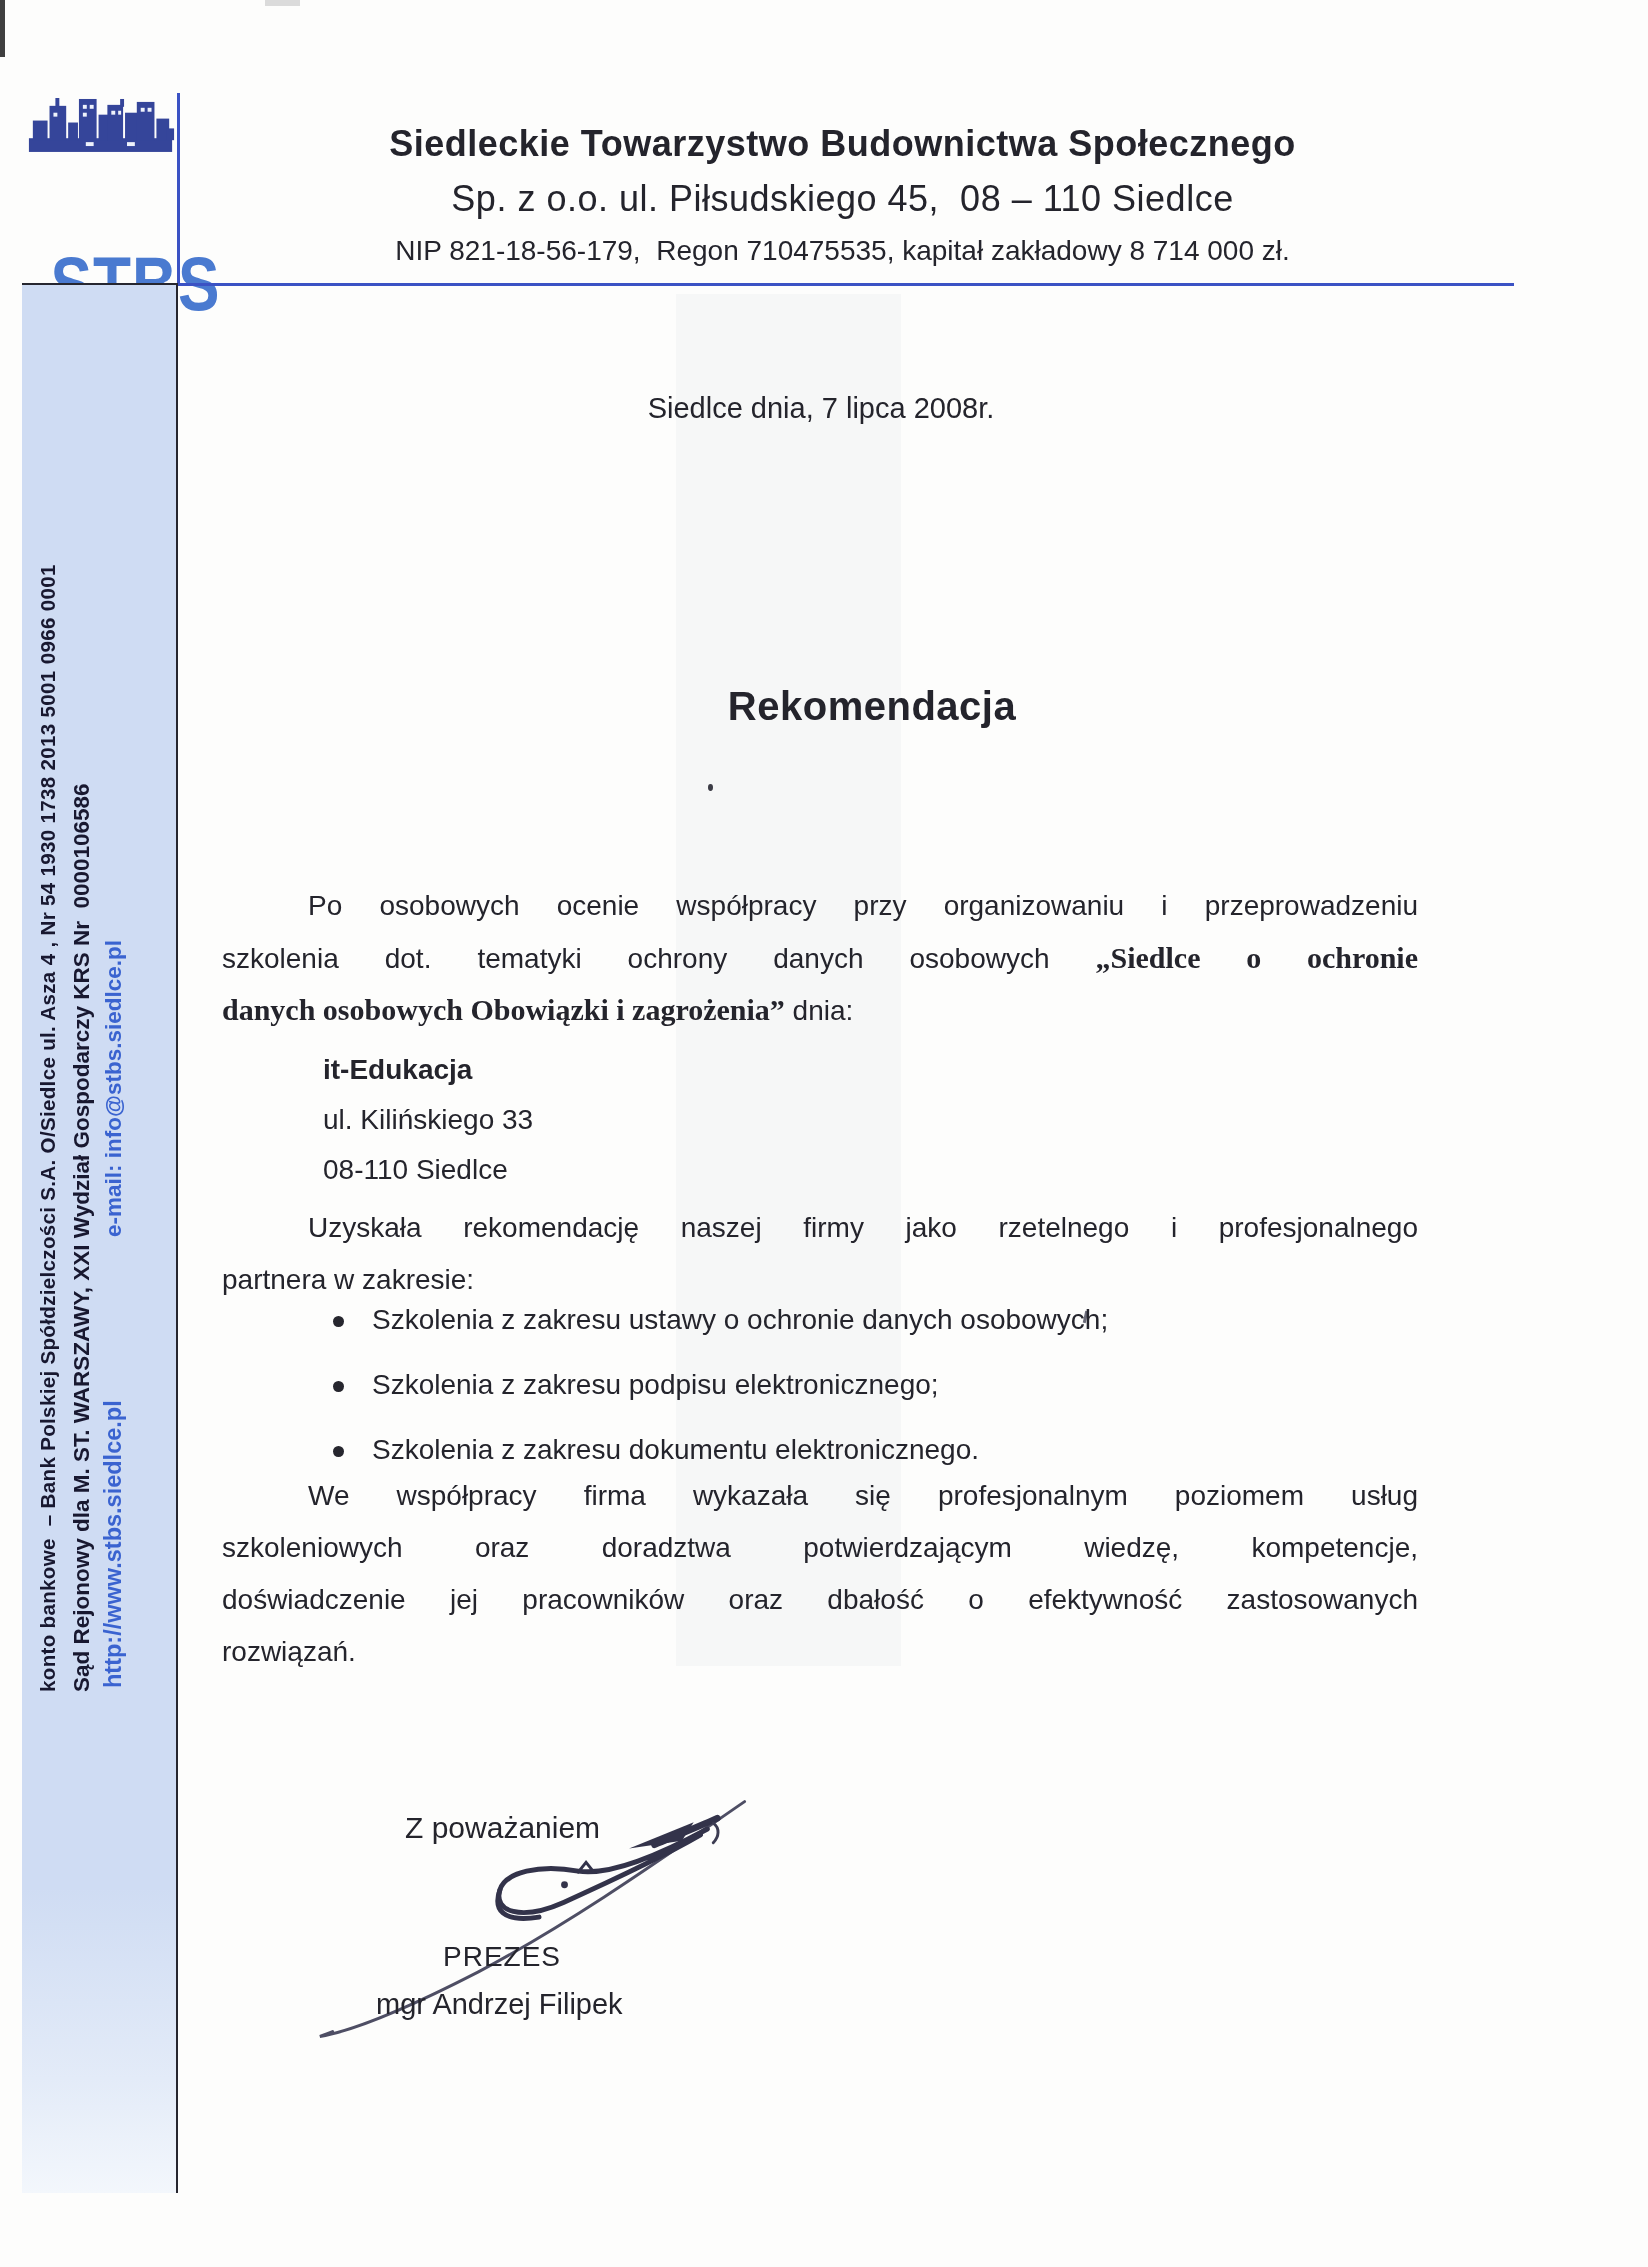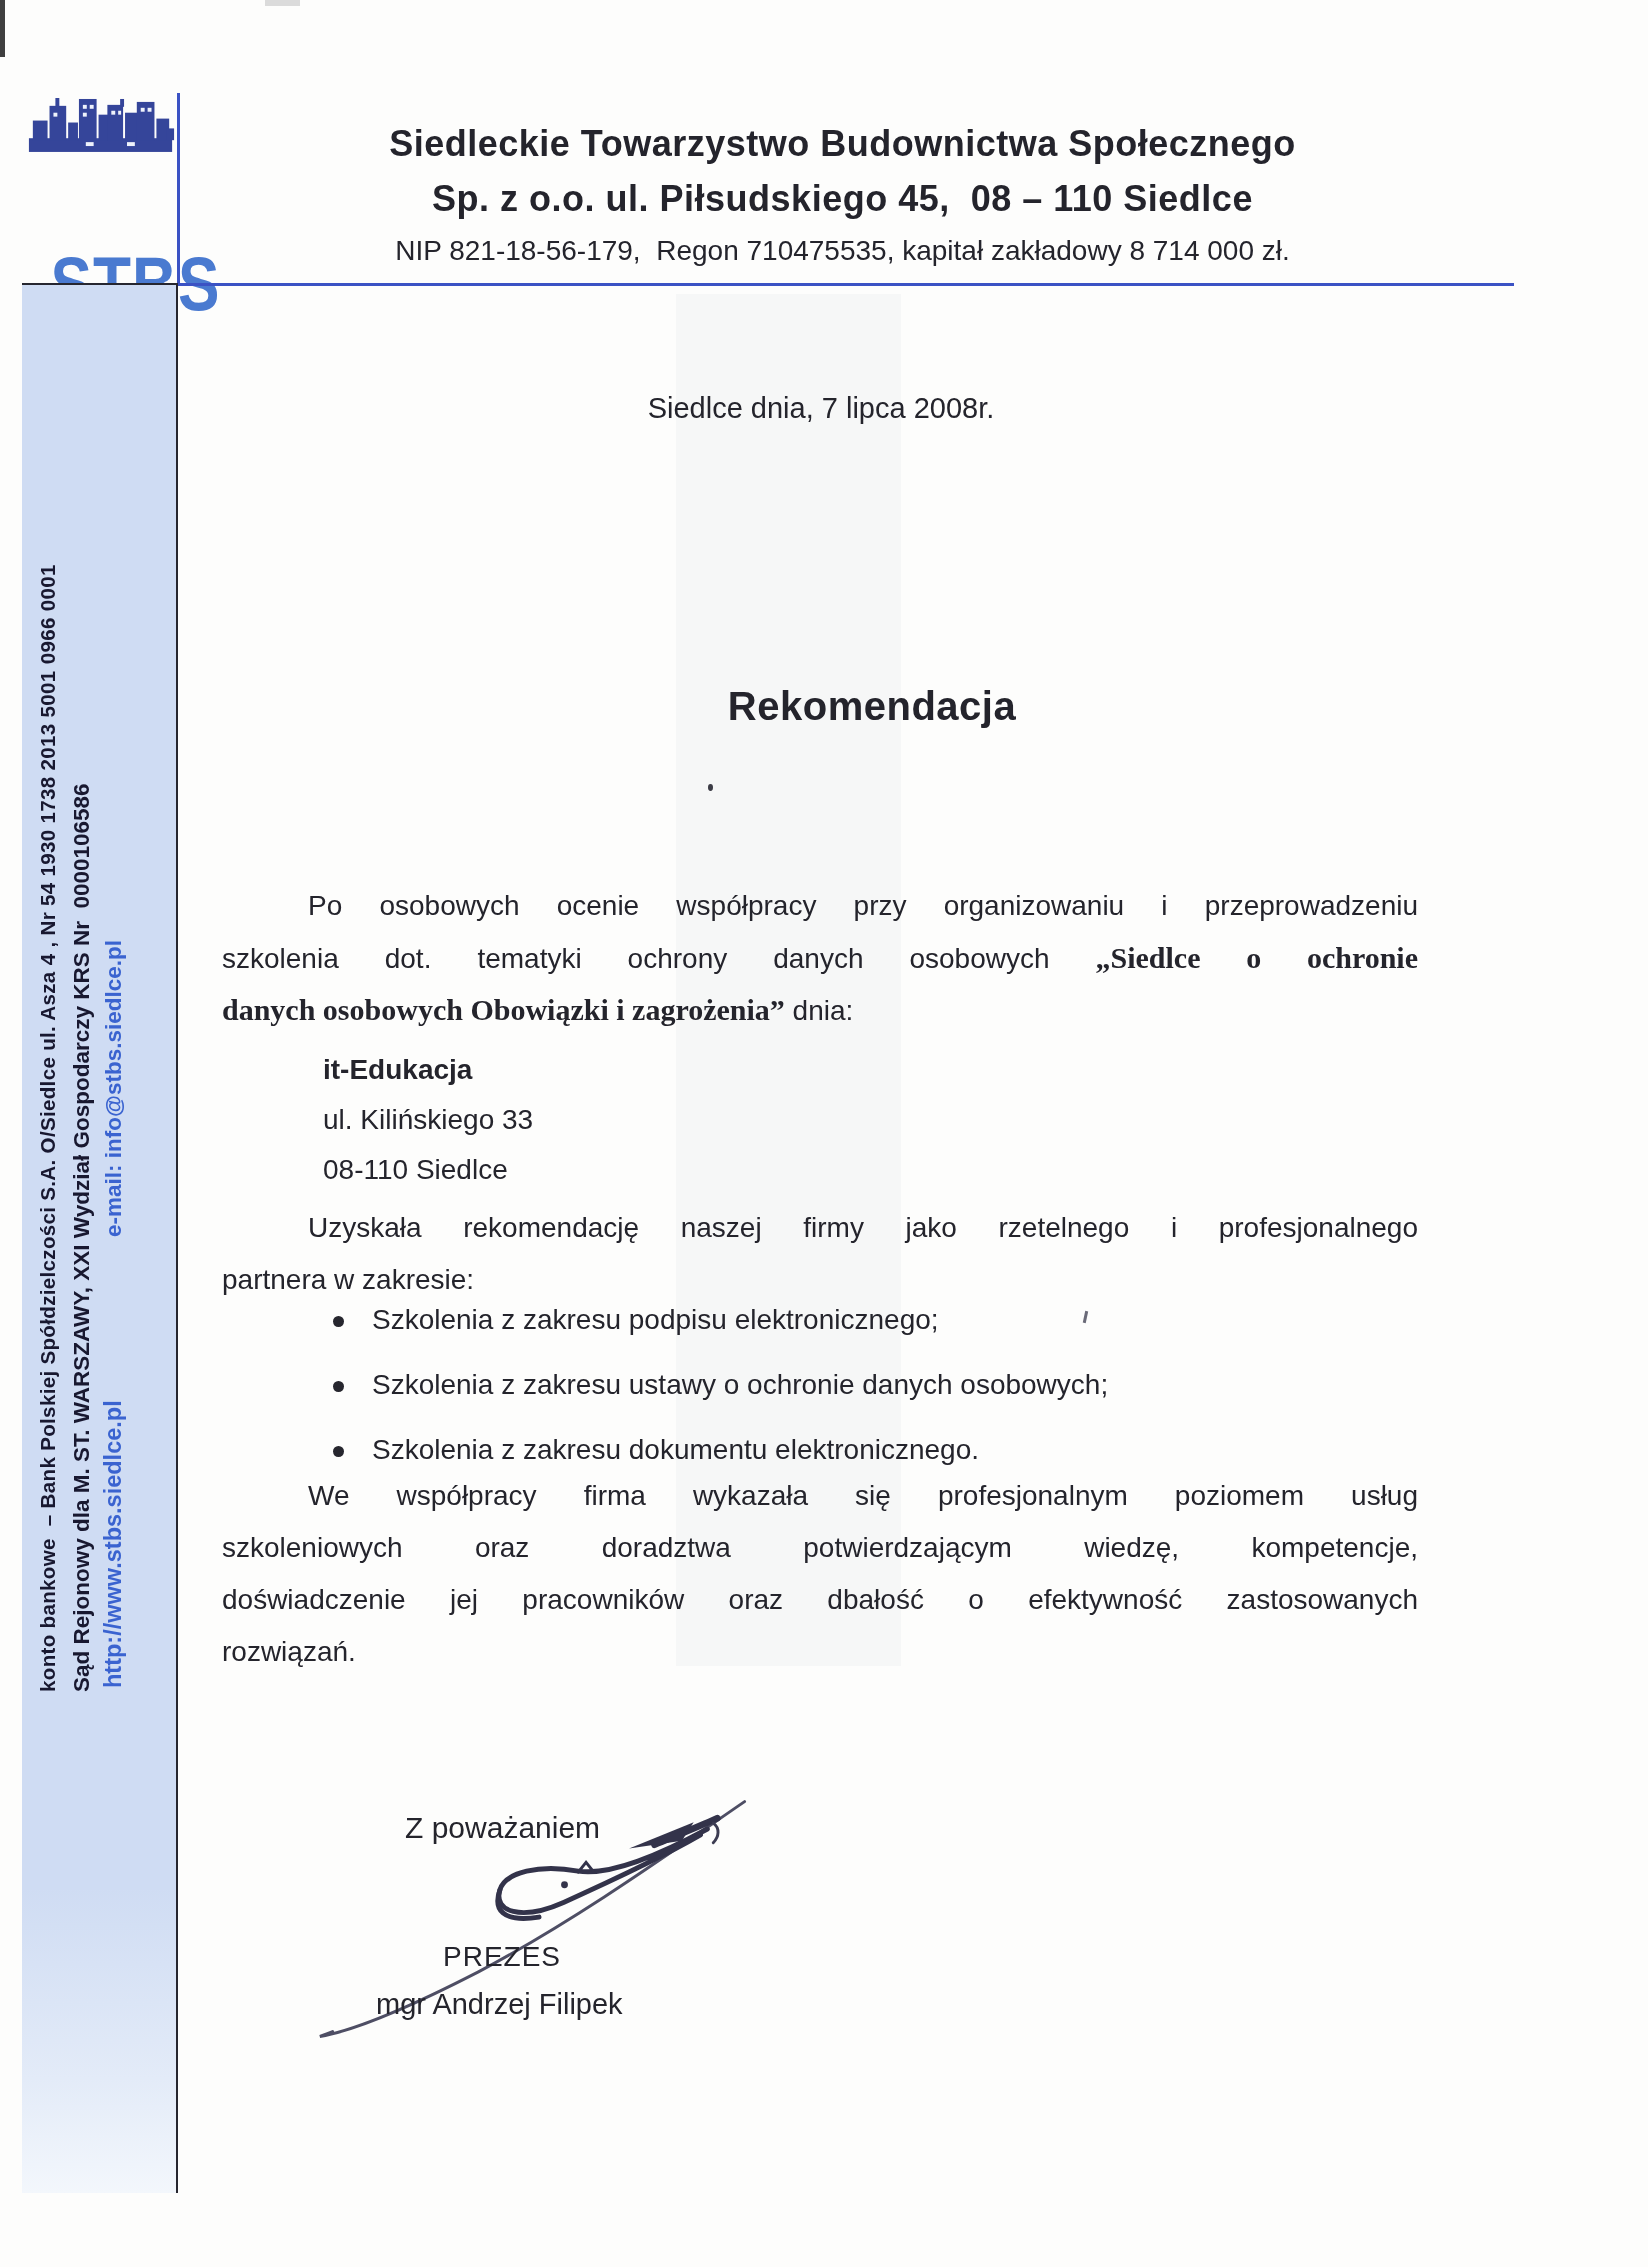--- a/index.html
+++ b/index.html
@@ -13,21 +13,21 @@
   
   #logo-box{left:24.5px; top:93px; width:153px; height:149px;}
   #logo-text{
     left:27.4px; top:147px; width:147px; text-align:center;
     font-size:61px; font-weight:900; letter-spacing:1px;
     transform:scaleY(1.25) scaleX(1.02); transform-origin:top center;
   }
   #logo-vline{left:177px; top:93px; width:2.9px; height:193px;}
   #header-block{left:235px; top:116px; width:1215px; text-align:center;}
   .hdr-line1{font-size:36px; font-weight:bold; letter-spacing:0.5px; line-height:55px; white-space:nowrap;}
-  .hdr-line2{font-size:36px; font-weight:bold; letter-spacing:0.5px; line-height:55px; white-space:nowrap;text-align:center;}
+  .hdr-line2{font-size:36px; font-weight:normal; letter-spacing:0.5px; line-height:55px; white-space:nowrap;text-align:center;}
   .hdr-line3{font-size:28px; line-height:49px; white-space:nowrap;}
   #header-rule{left:177px; top:283px; width:1337px; height:2.9px;}
 
   
   #side-band{
     left:21.6px; top:283px; width:156px; height:1910px; box-sizing:border-box;
     background:linear-gradient(#cfdcf3 0%, #cfdcf3 84%, #e3ebf8 94%, #f3f7fc 100%);
     border-top:2.9px solid #26262f; border-right:2.9px solid #26262f;
   }
   .vtext{
@@ -145,22 +145,22 @@
     <div>ul. Kilińskiego 33</div>
     <div>08-110 Siedlce</div>
   </div>
 
   <div class="abs para" style="top:1202px;">
     <span class="jline indent">Uzyskała rekomendację naszej firmy jako rzetelnego i profesjonalnego</span>
     <span class="plain">partnera w zakresie:</span>
   </div>
 
   <ul class="abs" id="bullet-list">
+    <li><span>Szkolenia z zakresu ustawy o ochronie danych osobowych;</span></li>
     <li><span>Szkolenia z zakresu podpisu elektronicznego;</span></li>
-    <li><span>Szkolenia z zakresu ustawy o ochronie danych osobowych;</span></li>
     <li><span>Szkolenia z zakresu dokumentu elektronicznego.</span></li>
   </ul>
 
   <div class="abs para" style="top:1470px;">
     <span class="jline indent">We współpracy firma wykazała się profesjonalnym poziomem usług</span>
     <span class="jline">szkoleniowych oraz doradztwa potwierdzającym wiedzę, kompetencje,</span>
     <span class="jline">doświadczenie jej pracowników oraz dbałość o efektywność zastosowanych</span>
     <span class="plain">rozwiązań.</span>
   </div>
 

